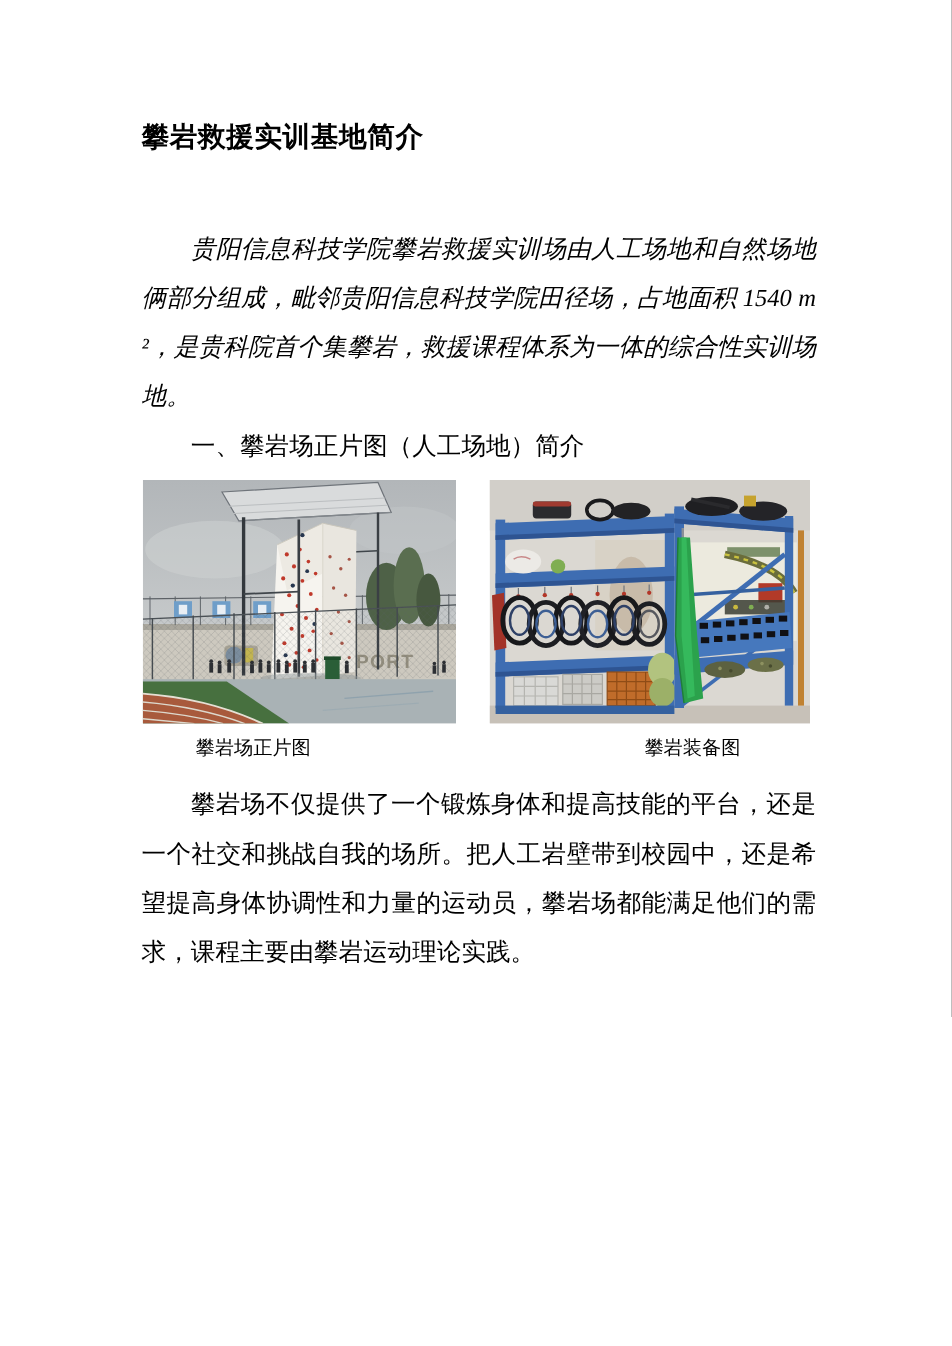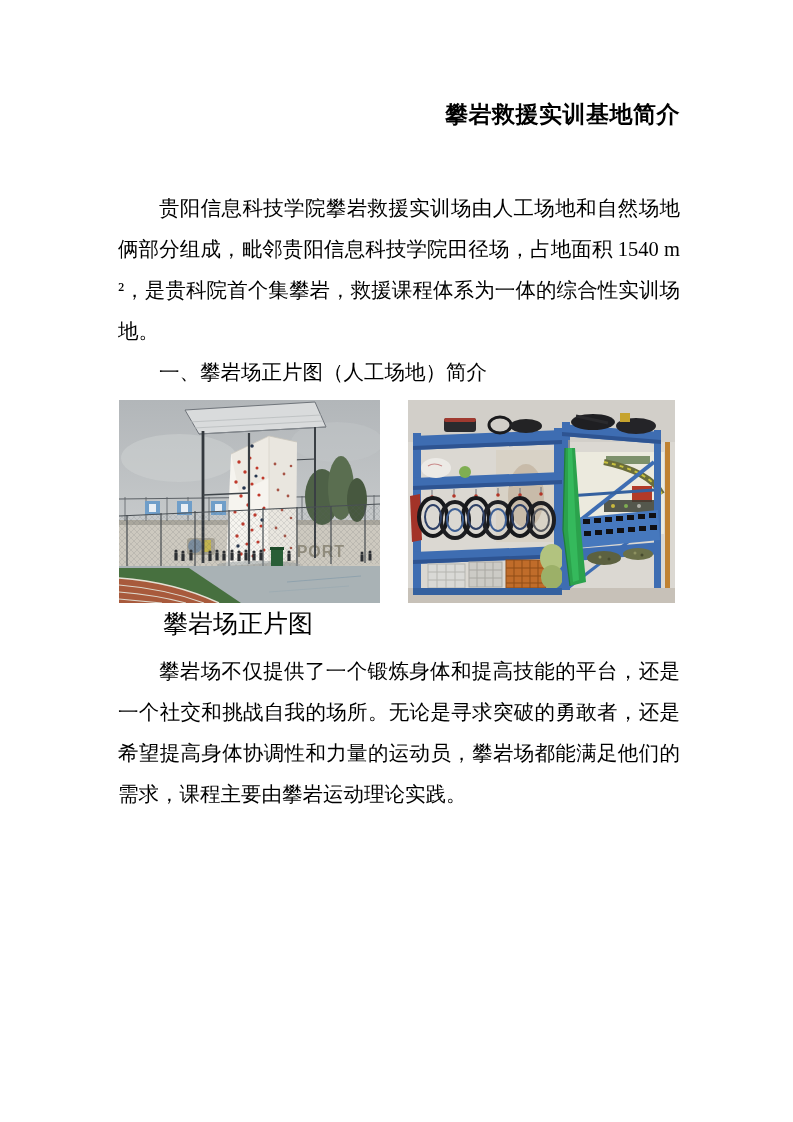--- a/index.html
+++ b/index.html
@@ -12,43 +12,43 @@
     font-family:"Liberation Serif","DejaVu Serif",serif;
     color:#000;
   }
   .content { padding:0 113px 0 118px; }
   .doc-title {
     margin:0;
     padding-top:98px;
     font-size:23px;
     line-height:34px;
     font-weight:bold;
-    text-align:right;
+    text-align:left;
     letter-spacing:0.5px;
   }
   .body-par {
     margin:0;
     font-size:20.5px;
     line-height:41px;
     text-align:justify;
     text-indent:2em;
     word-break:break-all;
   }
-  .par-first { margin-top:56px; }
+  .par-first { margin-top:56px;font-style:italic; }
   .figures {
     display:flex;
     gap:28px;
     margin:7px 0 0 1px;
   }
   .figures figure { margin:0; }
   .figures svg { display:block; }
   .captions {
     position:relative;
     height:41px;
-    font-size:25px;
+    font-size:16px;
     line-height:41px;
     text-decoration:underline;
   }
   .caption-left  { position:absolute; left:45px;  top:0; white-space:nowrap; }
   .caption-right { position:absolute; left:419px; top:0; white-space:nowrap; }
   .par-last { margin-top:7px; }
 </style>
 </head>
 <body>
 
@@ -394,18 +394,19 @@
           <polygon points="157,48 167,48 173,130 178,182 162,186 155,130" fill="#2ba24c"></polygon>
           <polygon points="160,48 164,48 168,130 171,180 165,182 160,130" fill="#35b95c"></polygon>
           <path d="M157,48 L155,130 L162,186" fill="none" stroke="#1f7d39" stroke-width="1.2"></path>
         </svg>
       </figure>
 
     </div>
 
     <div class="captions">
       <span class="caption-left">攀岩场正片图</span>
+      <span class="caption-right">攀岩装备图</span>
     </div>
 
-    <p class="body-par par-last">攀岩场不仅提供了一个锻炼身体和提高技能的平台，还是一个社交和挑战自我的场所。无论是寻求突破的勇敢者，还是希望提高身体协调性和力量的运动员，攀岩场都能满足他们的需求，课程主要由攀岩运动理论实践。</p>
+    <p class="body-par par-last">攀岩场不仅提供了一个锻炼身体和提高技能的平台，还是一个社交和挑战自我的场所。把人工岩壁带到校园中，还是希望提高身体协调性和力量的运动员，攀岩场都能满足他们的需求，课程主要由攀岩运动理论实践。</p>
 
   </div>
 </div>
 
 </body></html>

